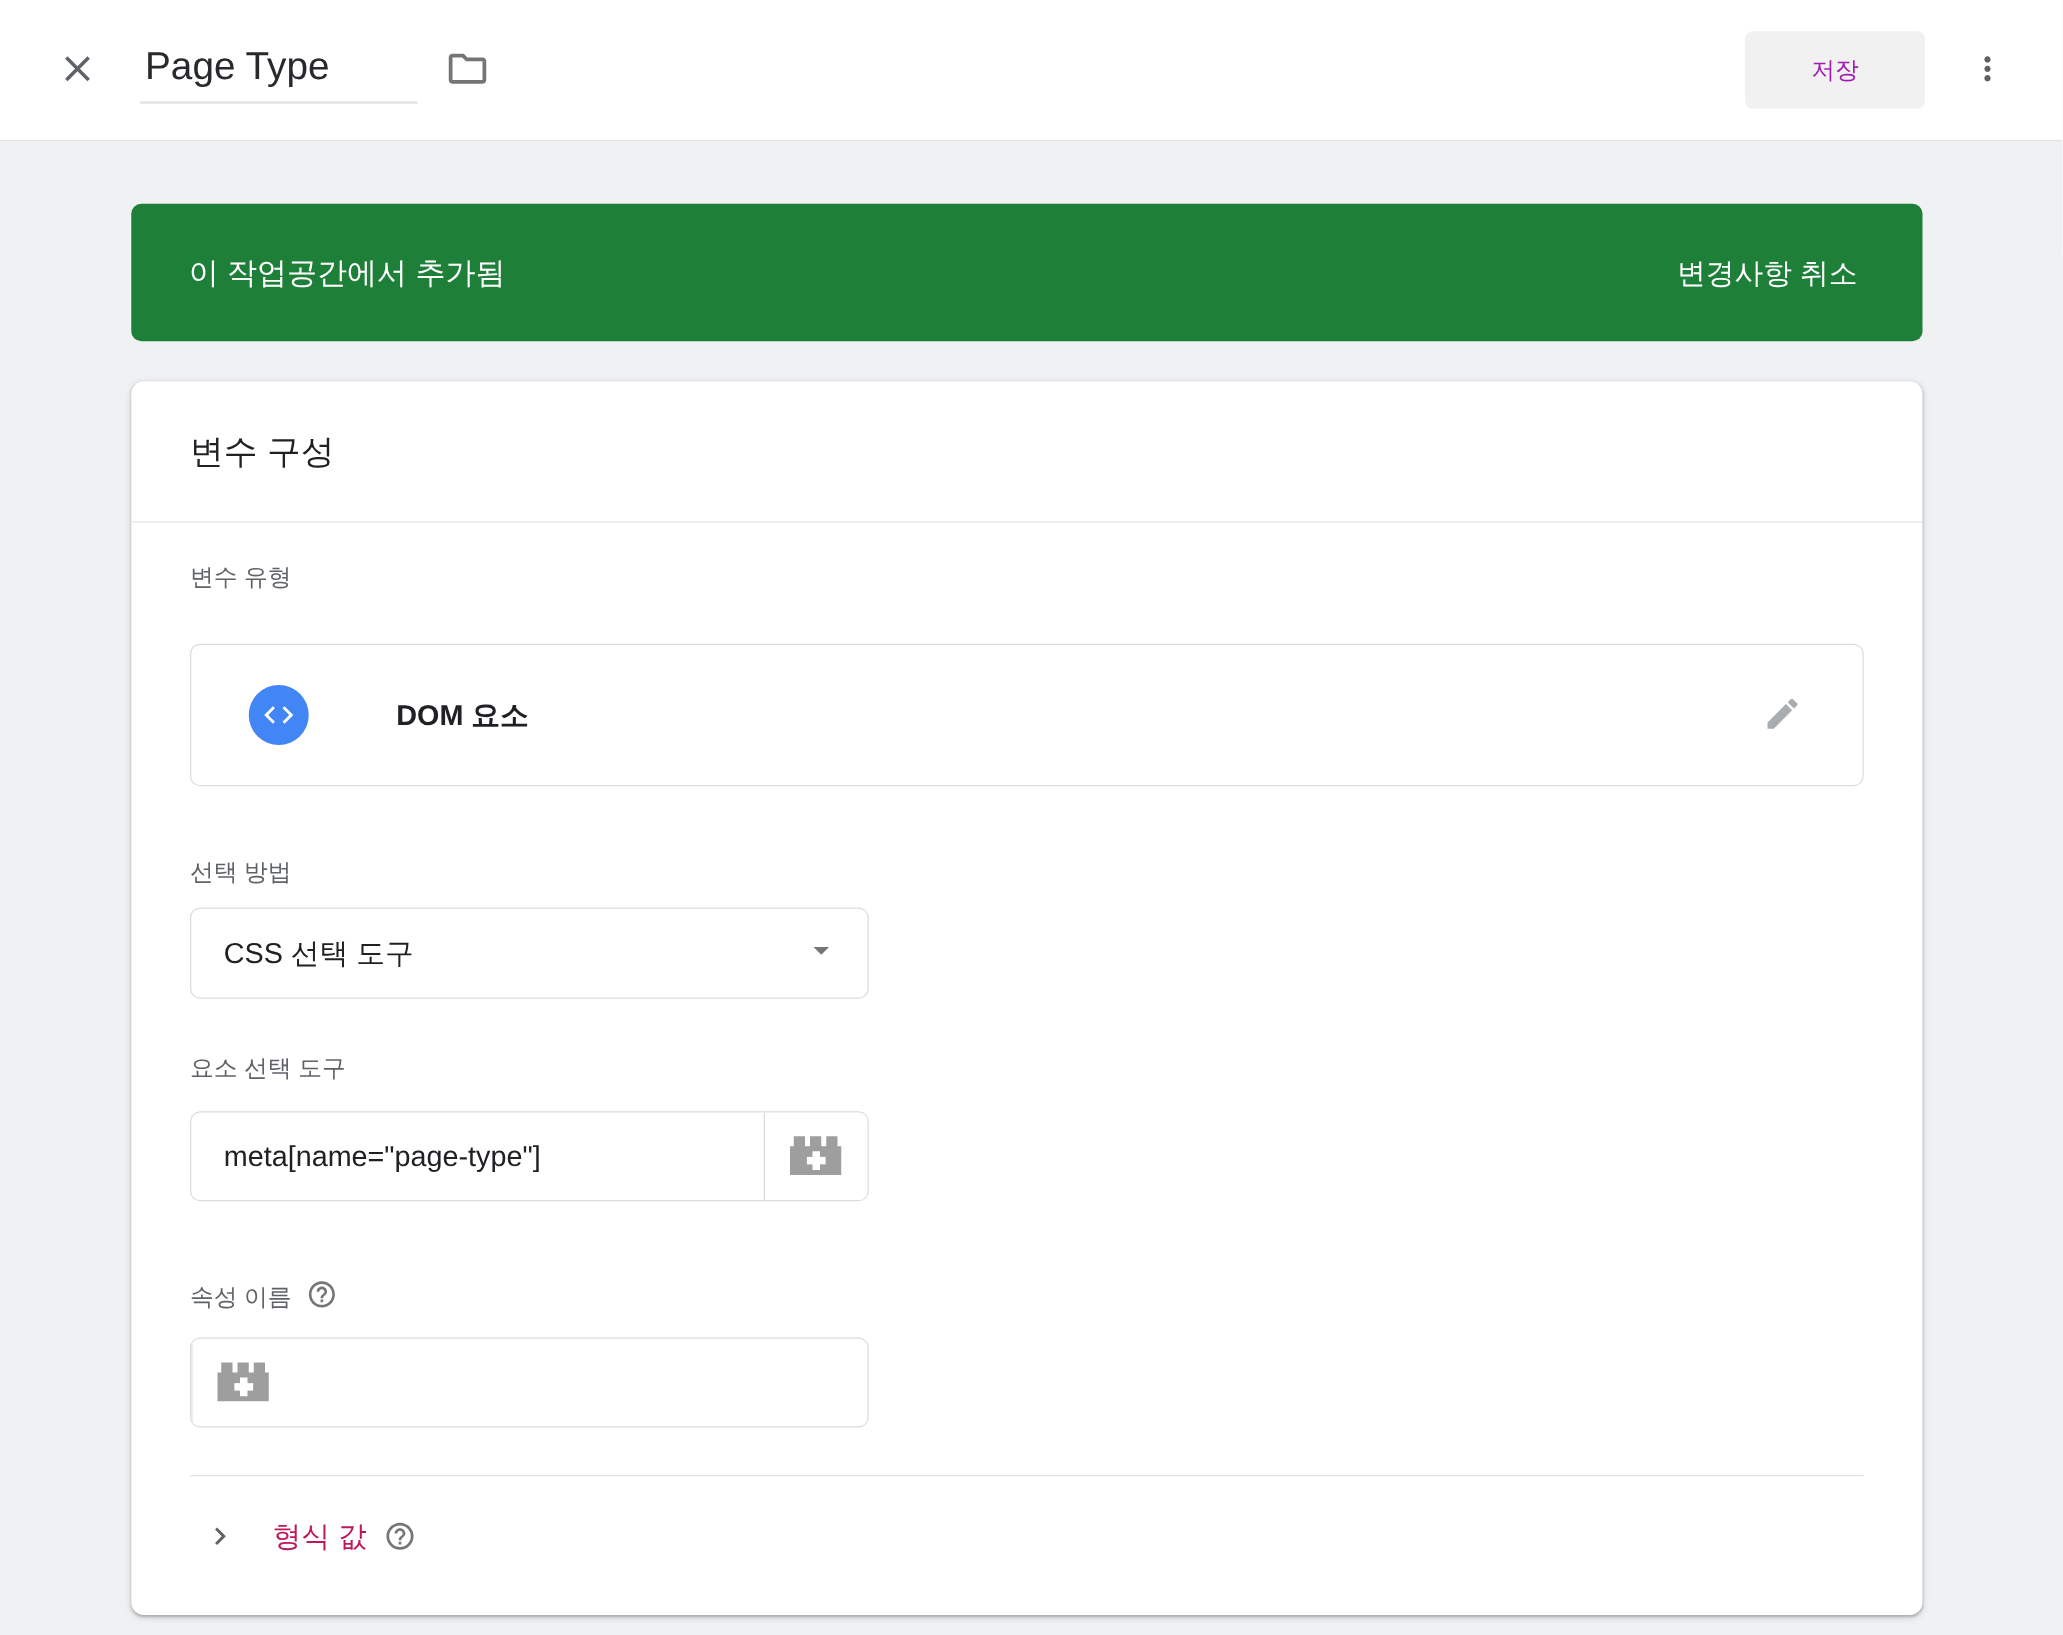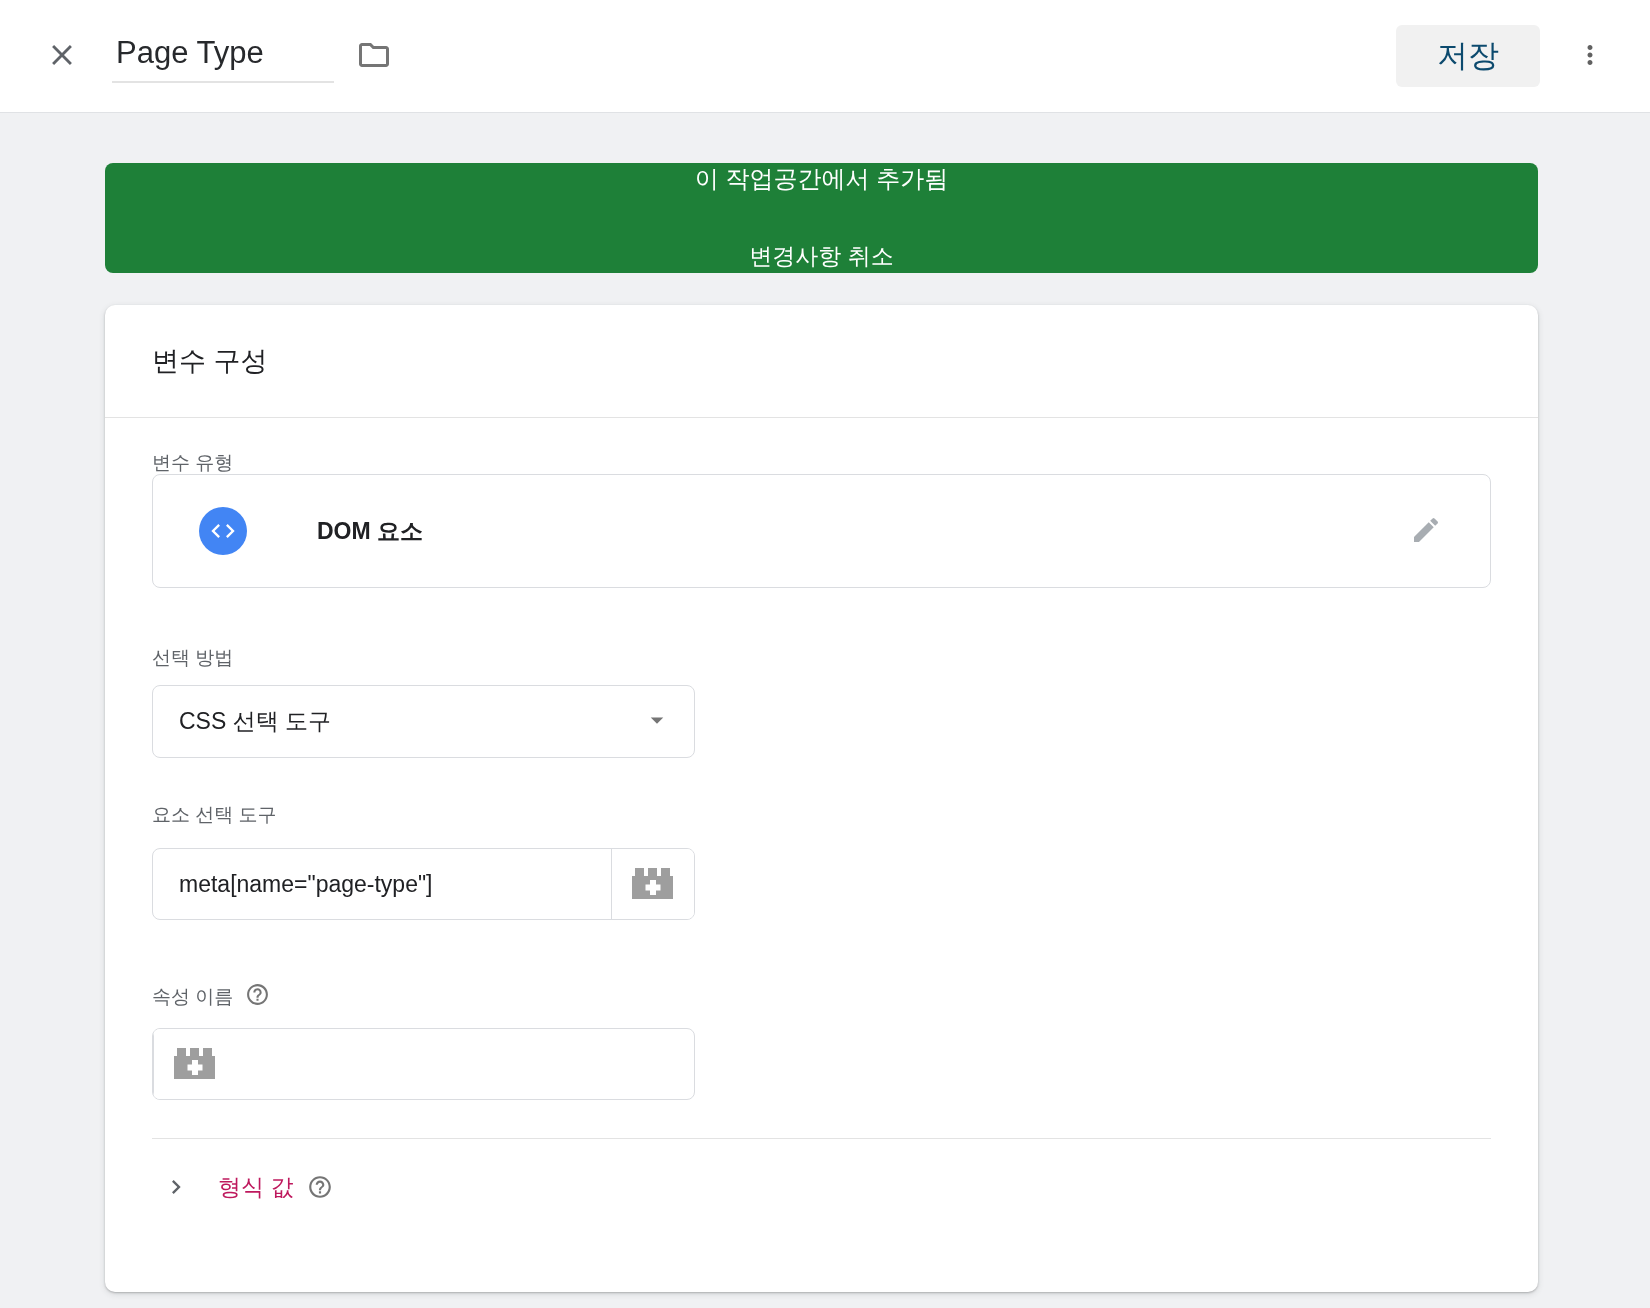--- a/index.html
+++ b/index.html
@@ -33,33 +33,33 @@
   }
   .title-input {
     border: none; outline: none; background: transparent;
     font-family: inherit; font-size: 31px; color: #27292c;
     width: 208px; padding: 0;
   }
   .folder-btn { margin-left: 18px; width: 44px; height: 44px; }
   .topbar-spacer { flex: 1; }
   .save-btn {
     width: 144px; height: 62px;
-    background: #f1f1f1; color: #0c4a6e;
+    background: #f1f1f1; color: #a21caf;
     border: none; border-radius: 6px;
-    font-family: inherit; font-size: 31px;
+    font-family: inherit; font-size: 19px;
     cursor: default;
   }
   .kebab-btn { margin-left: 28px; margin-right: 38px; width: 44px; height: 44px; }
 
   
   .banner {
     position: absolute; left: 105px; top: 163px; width: 1433px; height: 110px;
     background: #1e8038; border-radius: 8px;
     display: flex; align-items: center; justify-content: space-between;
-    padding: 0 46px; color: #ffffff; flex-direction: column;
+    padding: 0 46px; color: #ffffff;
   }
   .banner-msg { font-size: 24px; }
   .banner-action { font-size: 23px; cursor: pointer; background: none; border: none; color: #ffffff; font-family: inherit; }
 
   
   .card {
     position: absolute; left: 105px; top: 305px; width: 1433px; height: 987px;
     background: #ffffff; border-radius: 10px;
     box-shadow: 0 1px 2px rgba(60,64,67,.3), 0 2px 6px rgba(60,64,67,.15);
   }
@@ -74,21 +74,21 @@
     font-size: 19px; color: #5f6368; line-height: 22px;
     display: flex; align-items: center; gap: 12px;
   }
   .lbl-1 { margin-top: 34px; }
   .lbl-2 { margin-top: 59px; }
   .lbl-3 { margin-top: 46px; }
   .lbl-4 { margin-top: 62px; }
 
   
   .type-box {
-    height: 114px; width: 1339px;
+    margin-top: 41px; height: 114px; width: 1339px;
     border: 1px solid #dadce0; border-radius: 8px;
     display: flex; align-items: center;
     cursor: pointer;
   }
   .type-icon-circle {
     margin-left: 46px; width: 48px; height: 48px; border-radius: 50%;
     background: #4285f4; display: flex; align-items: center; justify-content: center;
     flex: none;
   }
   .type-value { margin-left: 70px; font-size: 23px; font-weight: bold; color: #202124; }

